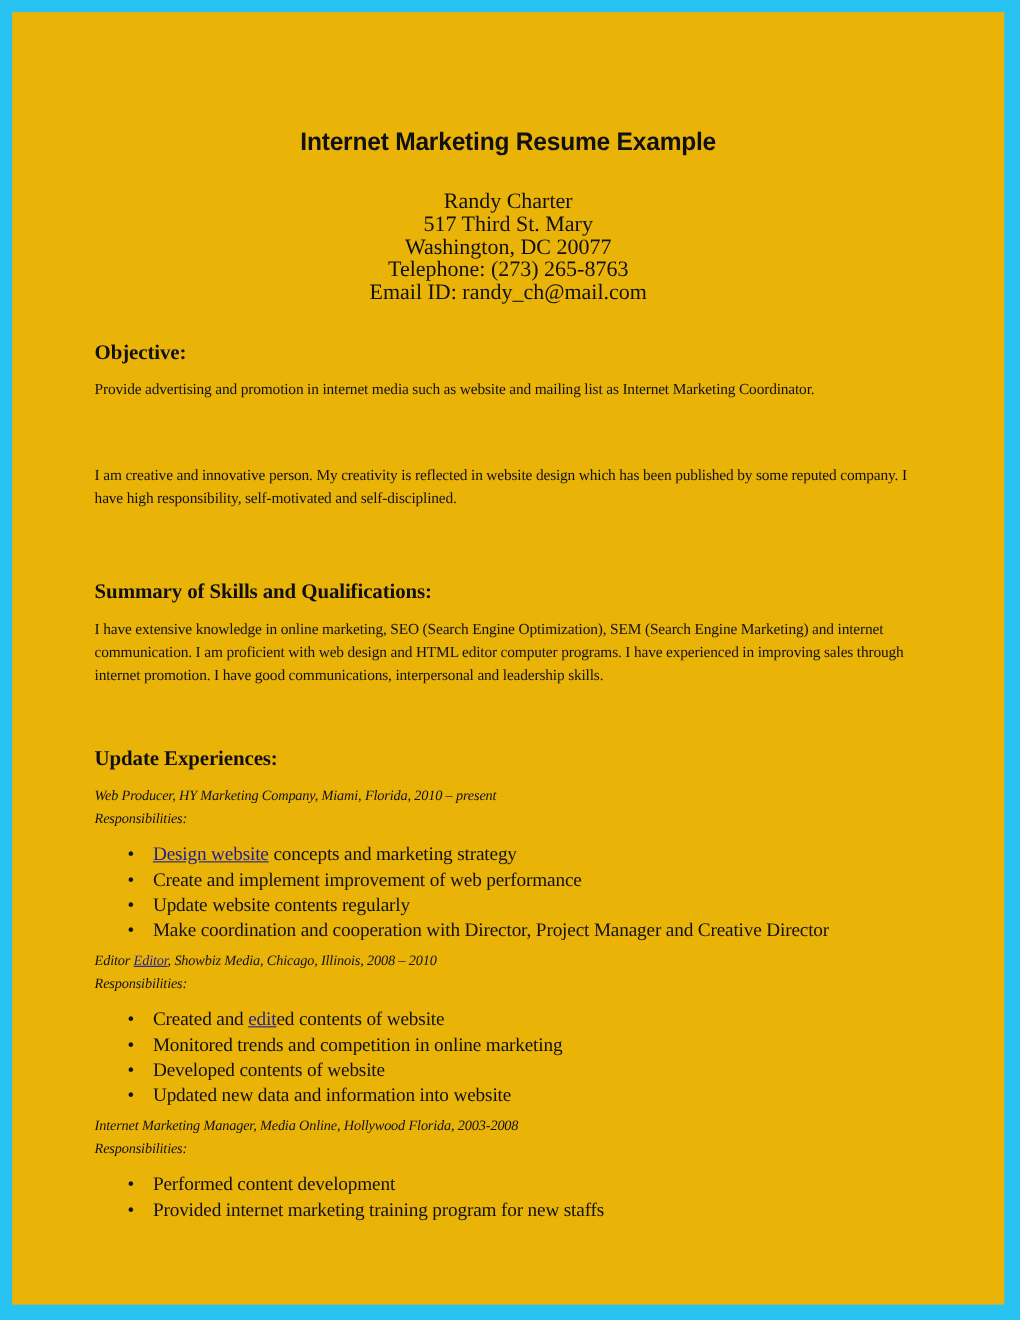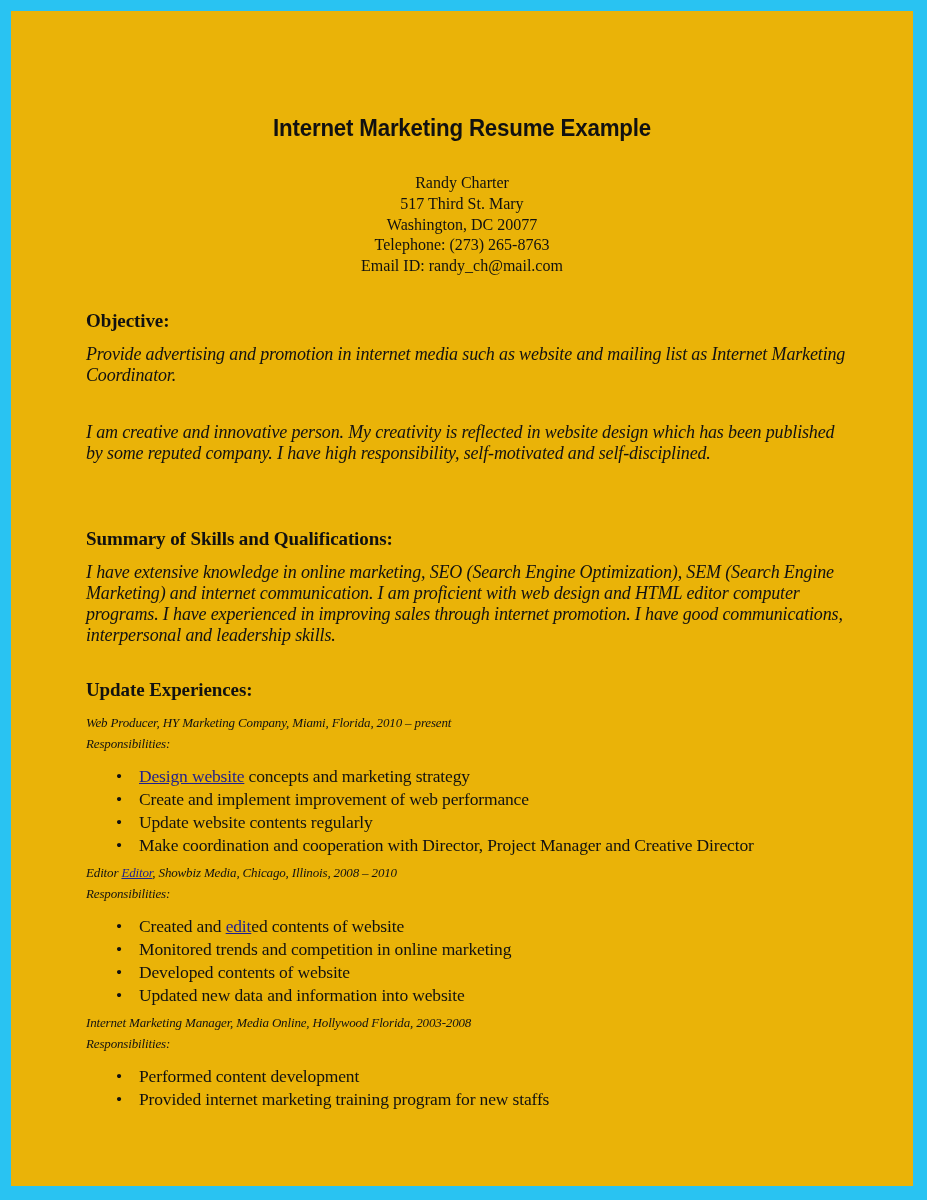--- a/index.html
+++ b/index.html
@@ -35,43 +35,42 @@
       letter-spacing: -0.2px;
       margin: 0;
       transform: scaleX(0.97);
     }
     .contact {
       position: absolute;
       top: 162px;
       left: 0;
       width: 100%;
       text-align: center;
-      font-size: 16px;
+      font-size: 20px;
       line-height: 20.8px;
     }
     .contact div { white-space: nowrap; }
     .section {
       position: absolute;
       left: 75px;
       width: 760px;
     }
     h2 {
       font-family: "Liberation Serif", serif;
       font-weight: bold;
       font-size: 19px;
       margin: 0;
       line-height: 32px;
       letter-spacing: -0.1px;
     }
     p.body {
       margin: 0;
-      font-size: 18px;
+      font-size: 14px;
       line-height: 21px;
       letter-spacing: -0.15px;
-      font-style: italic;
     }
     .job-title, .resp {
       font-style: italic;
       font-size: 13px;
       line-height: 21px;
       margin: 0;
       letter-spacing: -0.15px;
     }
     ul.bullets {
       list-style: none;

